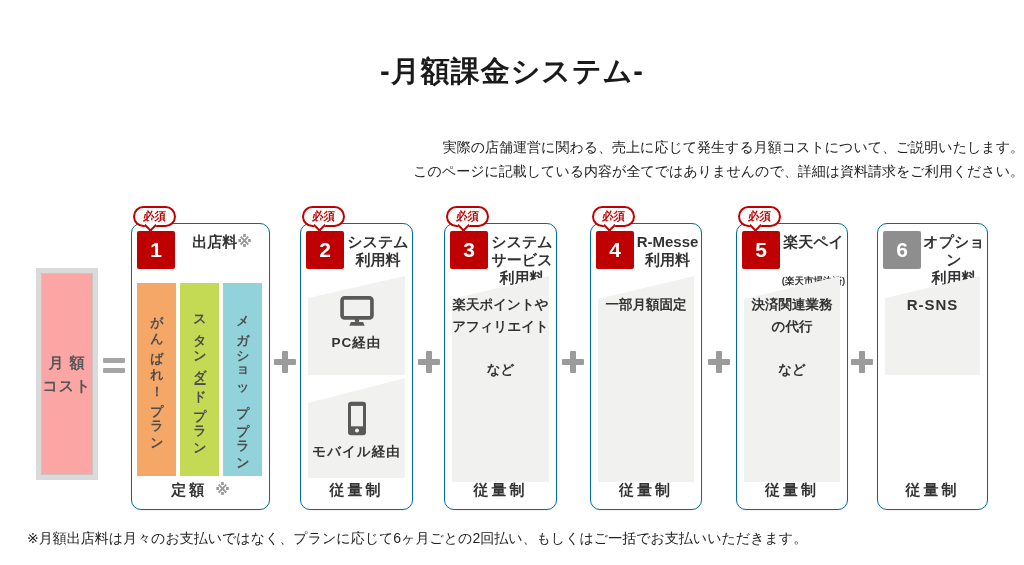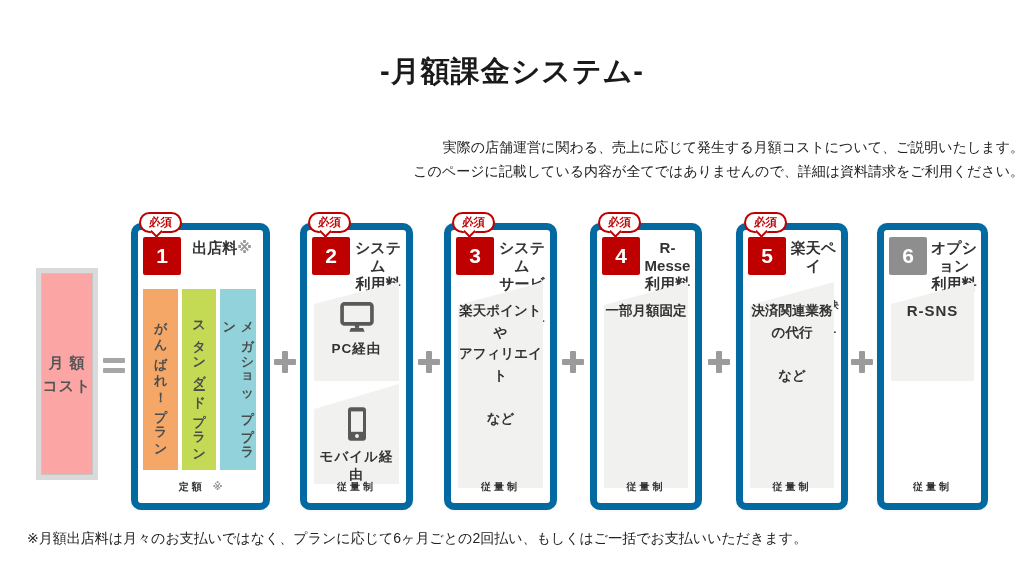--- a/index.html
+++ b/index.html
@@ -20,36 +20,36 @@
     font-size:15px;font-weight:bold;color:#555;line-height:1.55;letter-spacing:1px;}
 
   
   .op{position:absolute;width:22px;height:22px;}
   .op-eq::before,.op-eq::after{content:"";position:absolute;left:0;width:22px;height:5px;background:#a6a6a6;border-radius:1px;}
   .op-eq::before{top:3px;} .op-eq::after{top:13px;}
   .op-plus::before{content:"";position:absolute;top:8px;left:0;width:22px;height:6px;background:#9b9b9b;border-radius:1px;}
   .op-plus::after{content:"";position:absolute;top:0;left:8px;width:6px;height:22px;background:#9b9b9b;border-radius:1px;}
 
   
-  .card{position:absolute;top:223px;height:287px;background:#fff;border:7px solid #0369a1;
+  .card{position:absolute;top:223px;height:287px;background:#fff;border:1px solid #0369a1;
     border-radius:10px;box-sizing:border-box;box-shadow:0 1px 3px rgba(0,0,0,0.05);}
   .card-head{display:flex;align-items:flex-start;padding-top:7px;}
   .num{width:38px;height:38px;margin-left:5px;flex:0 0 38px;background:#bf0000;color:#fff;
     font-size:21px;font-weight:bold;display:flex;align-items:center;justify-content:center;border-radius:2px;}
   .num.gray{background:#8e8e8e;}
   .card-title{flex:1;text-align:center;font-size:15px;font-weight:bold;color:#333;line-height:1.2;padding-top:2px;}
   .card-title .sub{display:block;font-size:9.5px;font-weight:bold;color:#333;line-height:1.2;margin-top:24px;}
 
   .badge{position:absolute;top:-18px;left:1px;z-index:3;background:#fff;border:2px solid #bf0000;
     border-radius:11px;color:#bf0000;font-size:11.5px;font-weight:bold;line-height:15px;padding:1px 8px;}
   .badge::after{content:"";position:absolute;bottom:-5px;left:11px;width:7px;height:7px;background:#fff;
     border-right:2px solid #bf0000;border-bottom:2px solid #bf0000;transform:rotate(45deg);}
 
   .card-footer{position:absolute;bottom:9px;left:0;width:100%;text-align:center;
-    font-size:10px;font-weight:bold;color:#333;letter-spacing:3px;}
+    font-size:15px;font-weight:bold;color:#333;letter-spacing:3px;}
   .card-footer .note{color:#999;margin-left:8px;letter-spacing:0;}
 
   
   .plans{position:absolute;left:5px;right:7px;top:59px;bottom:33px;display:flex;gap:4px;}
   .plan-col{flex:1;display:flex;justify-content:center;padding-top:23px;box-sizing:border-box;}
   .plan-col span{writing-mode:vertical-rl;text-orientation:mixed;font-size:13px;font-weight:bold;
     color:#4d4d4d;letter-spacing:3px;}
   .plan-orange{background:#f5a767;} .plan-green{background:#c4da55;} .plan-cyan{background:#92d2db;}
 
   

